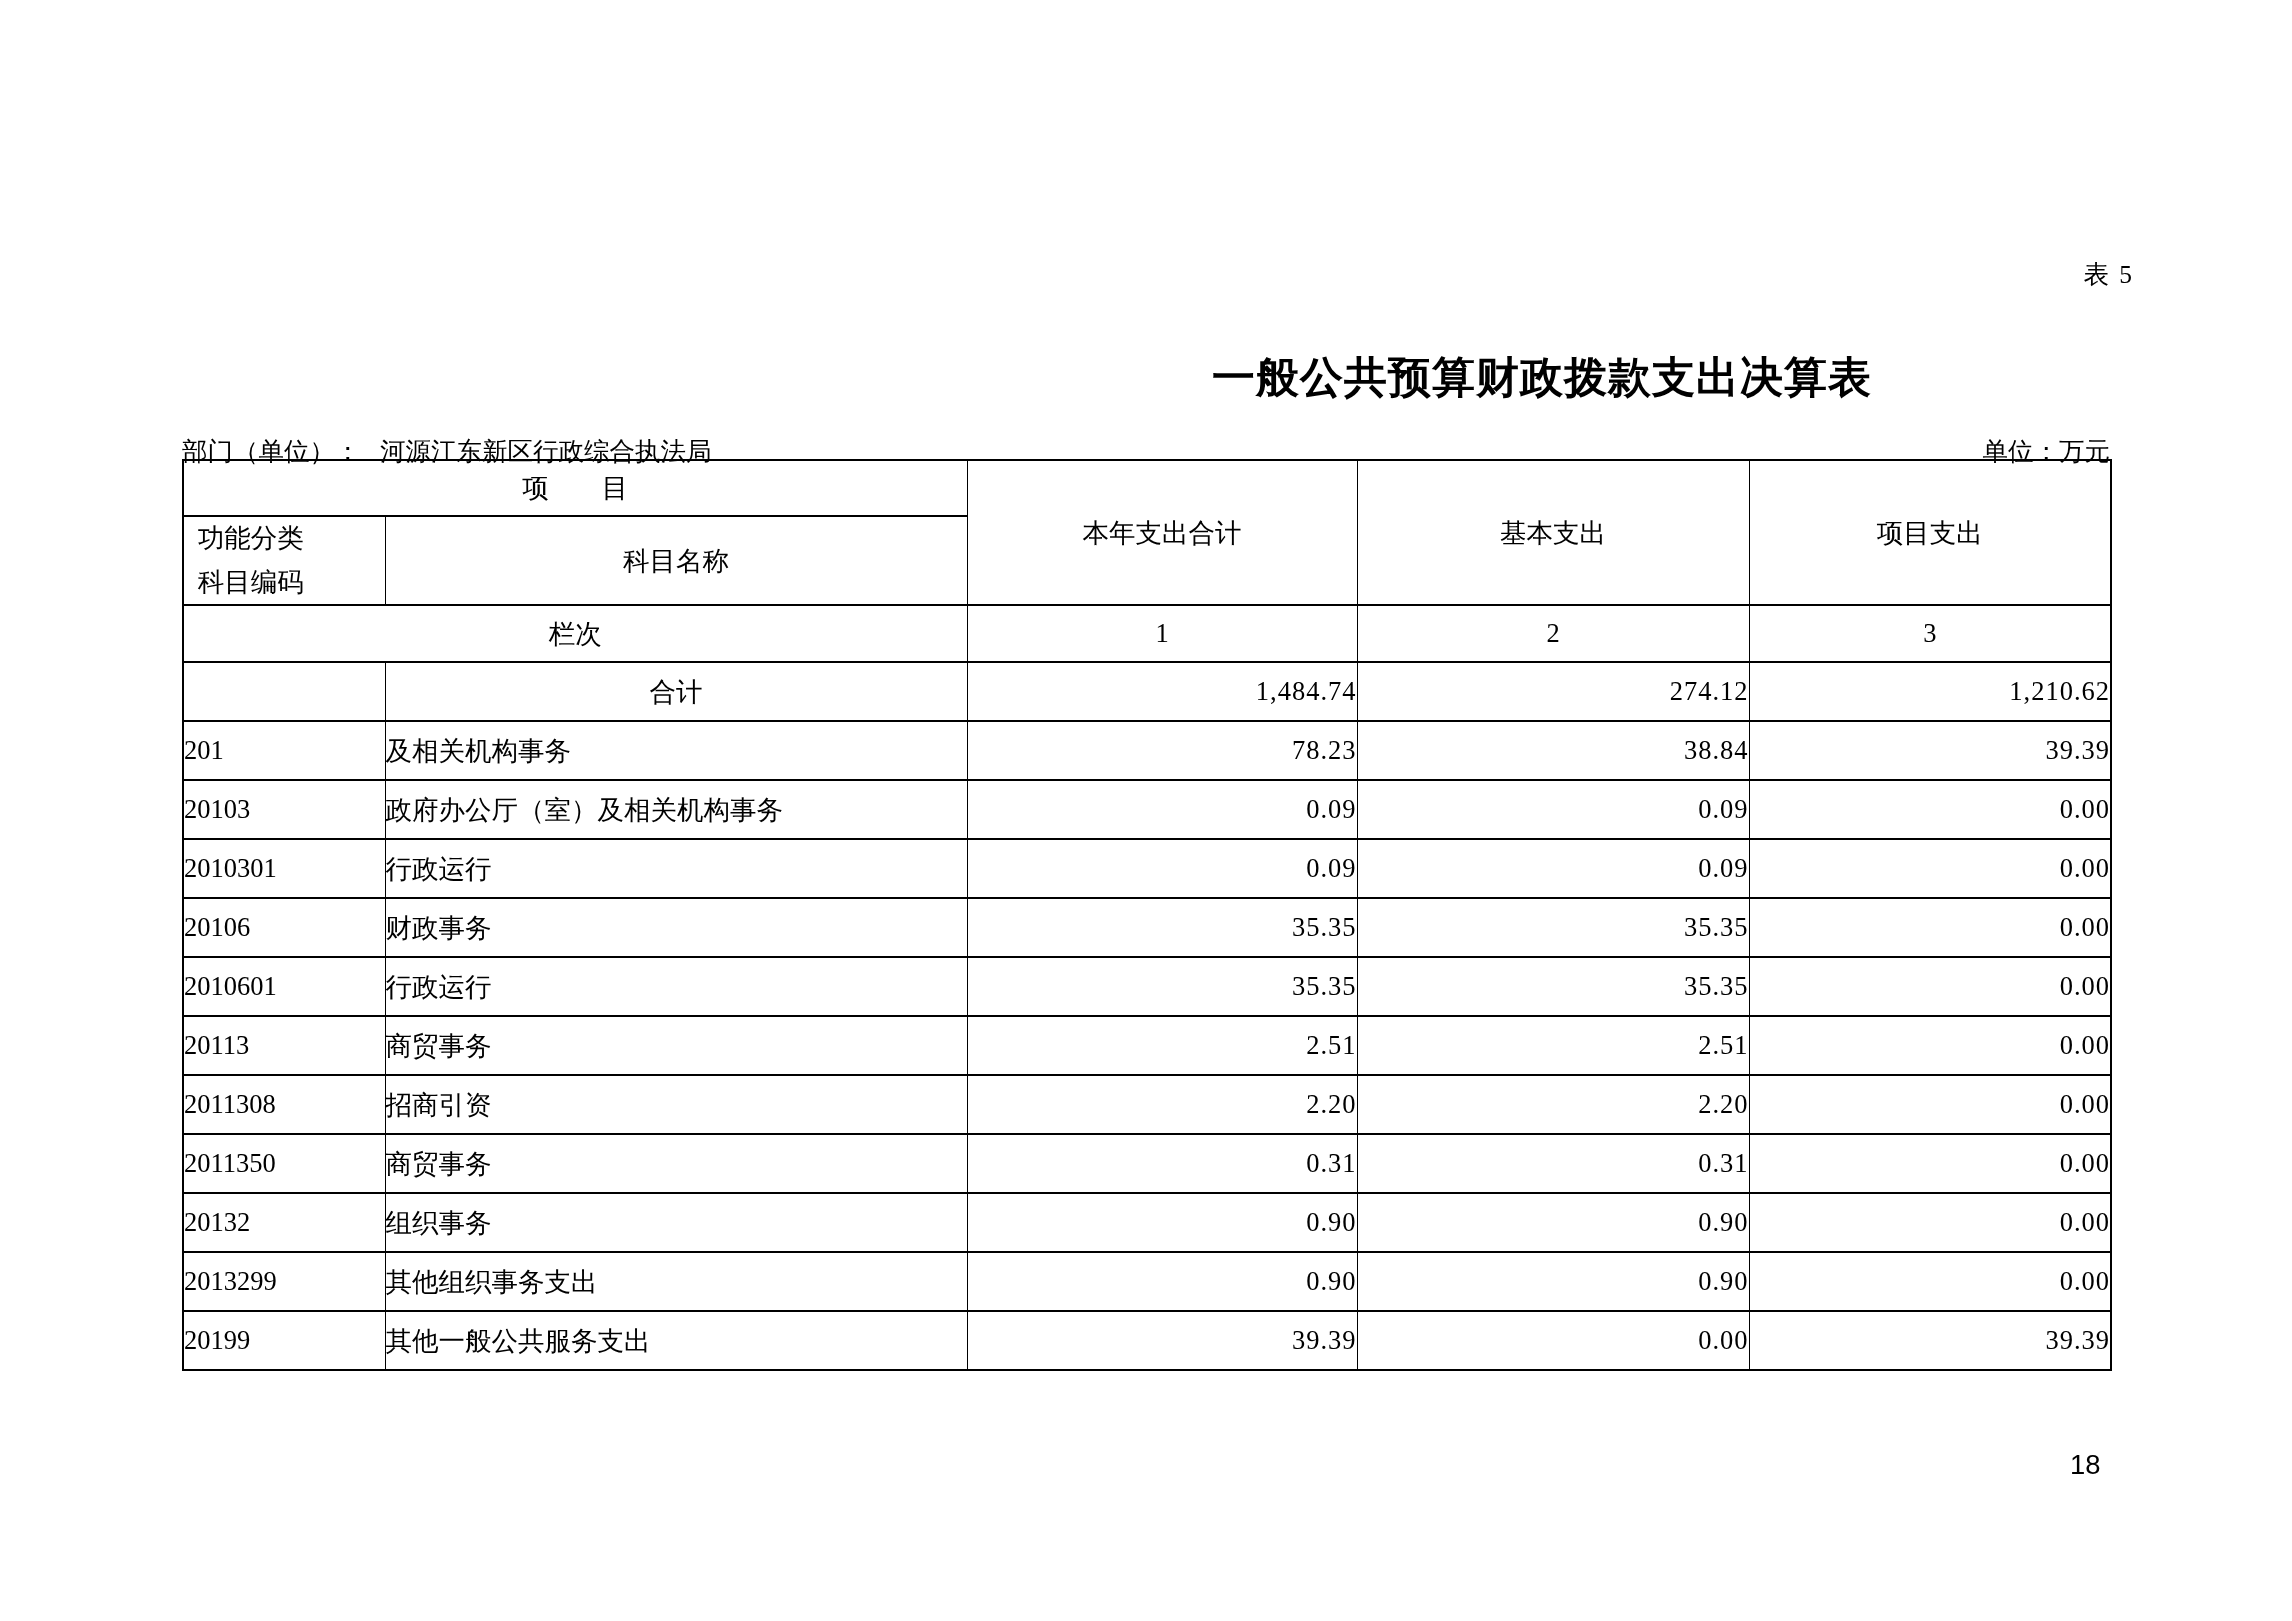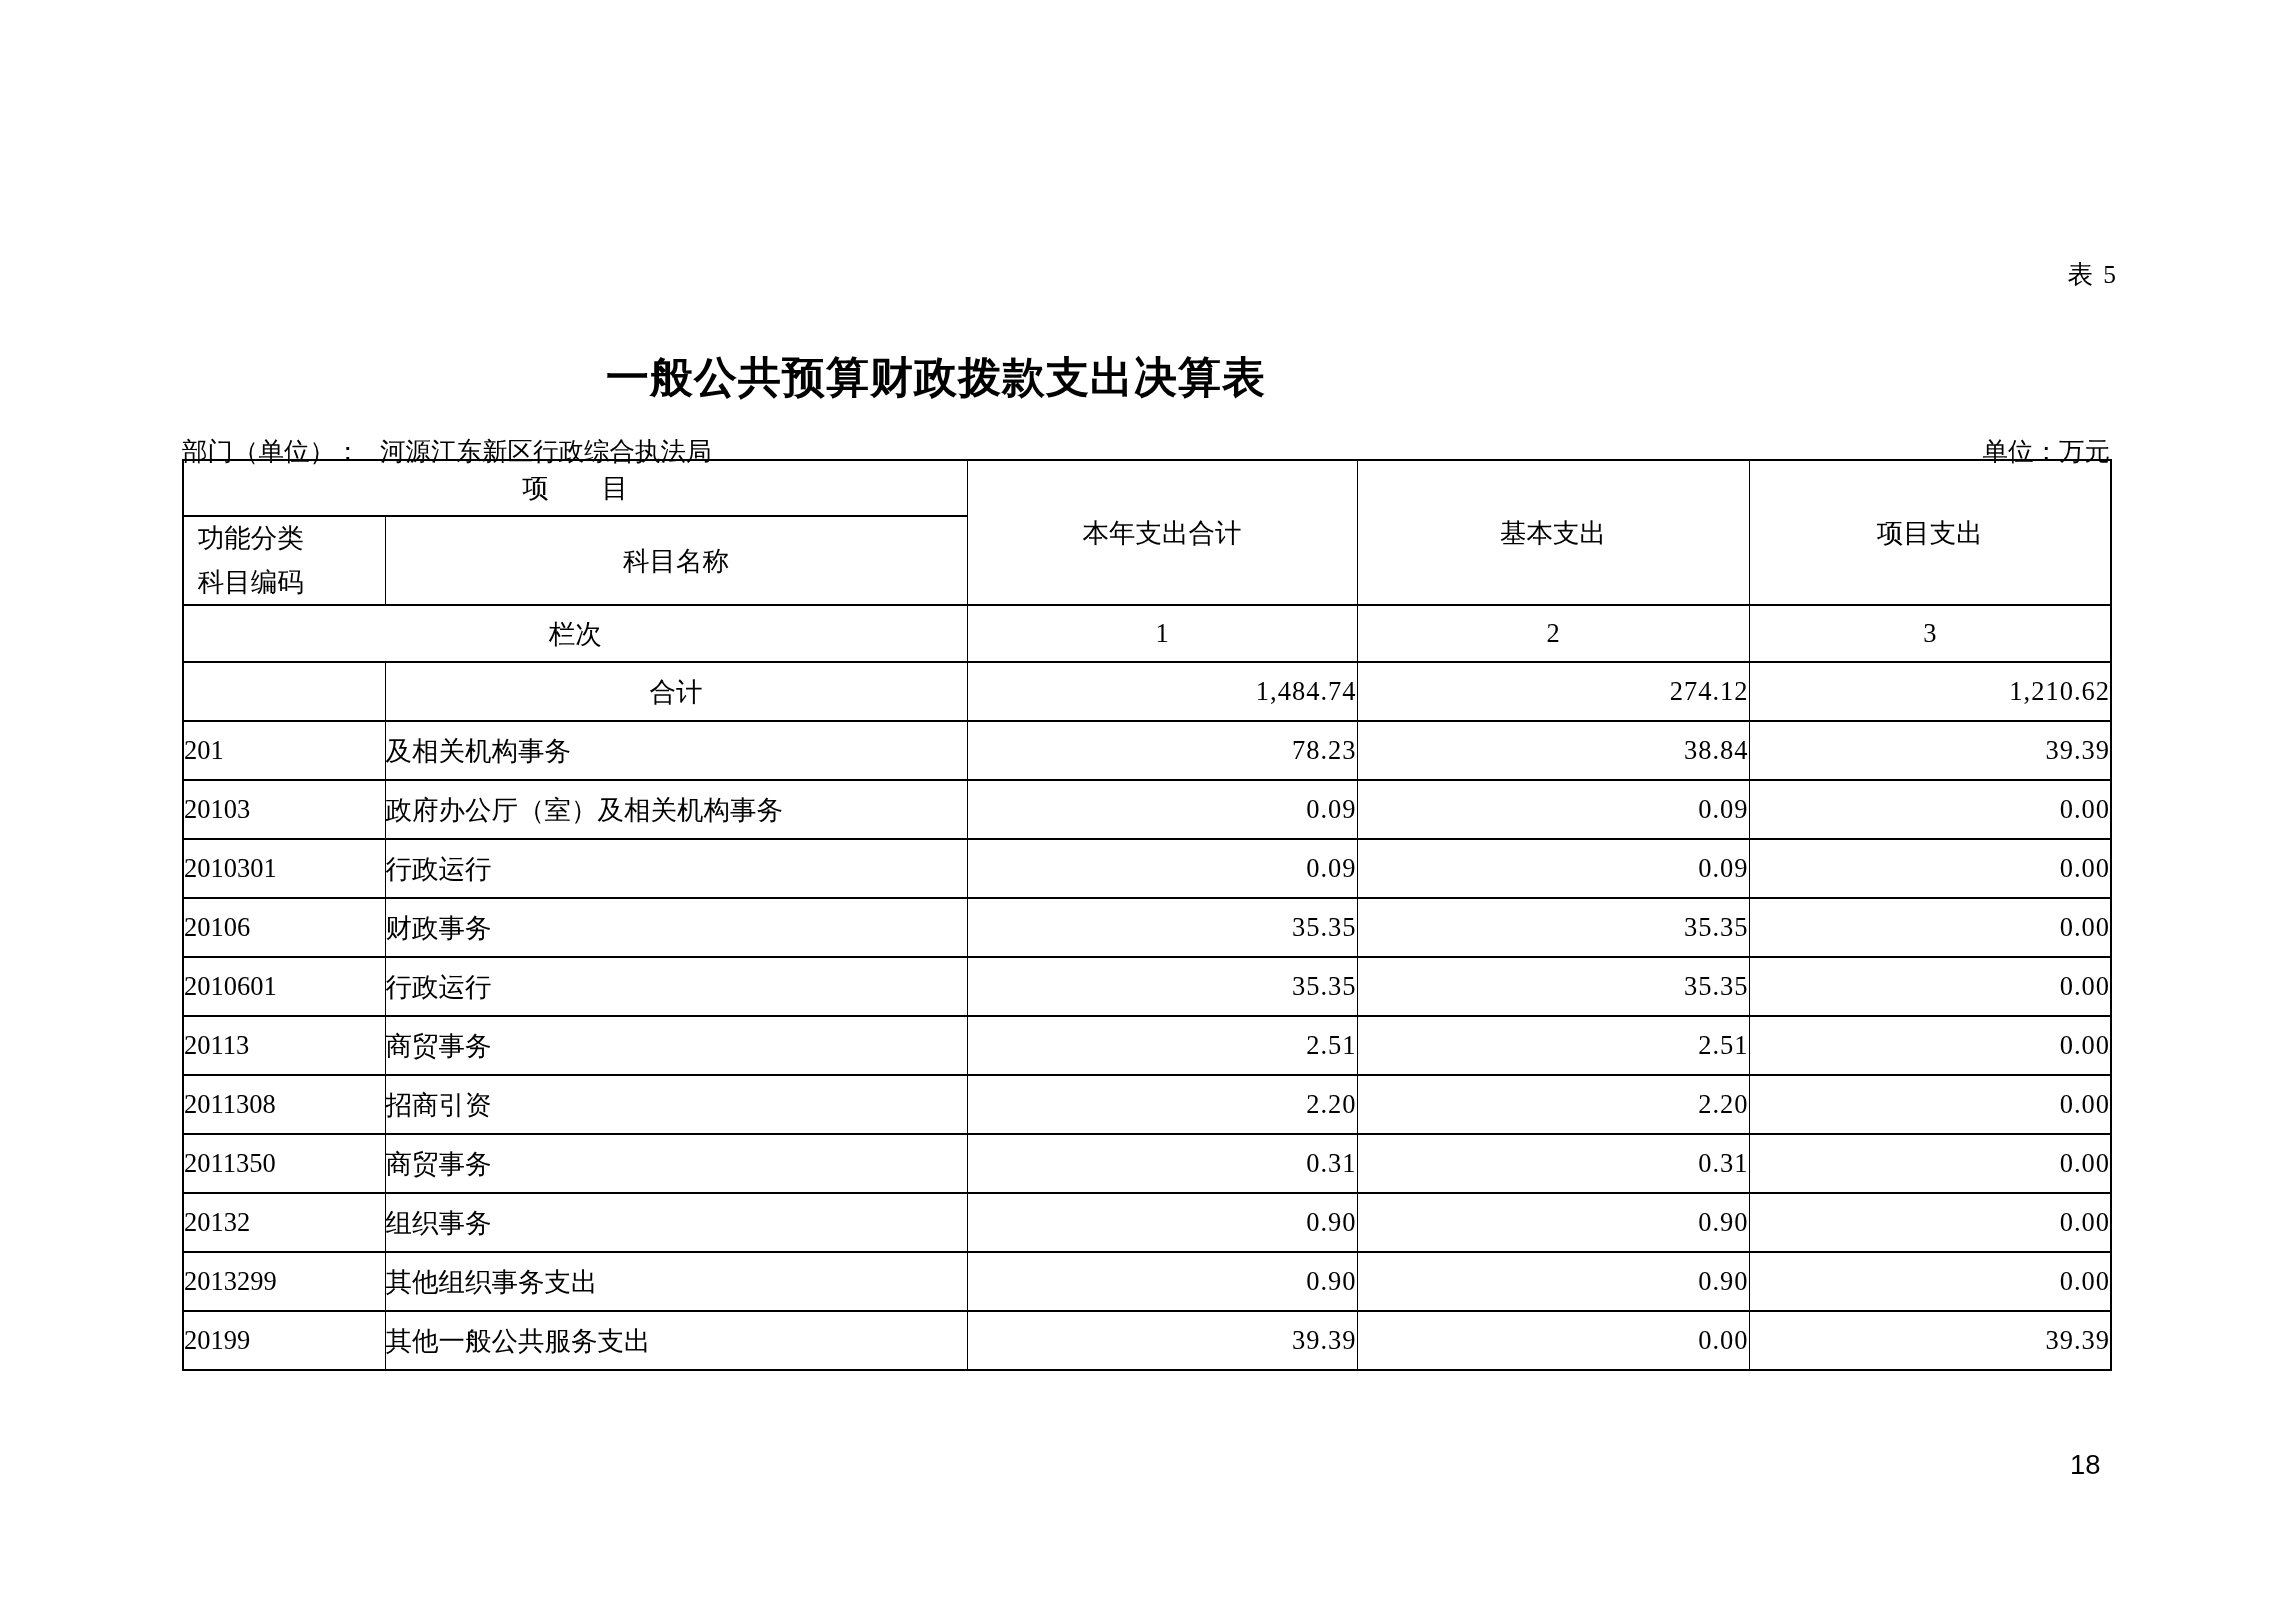--- a/index.html
+++ b/index.html
@@ -12,30 +12,30 @@
     width: 2293px;
     height: 1621px;
     position: relative;
     overflow: hidden;
     font-family: "Liberation Serif", "DejaVu Serif", serif;
     color: #000000;
   }
   .sheet-label {
     position: absolute;
     top: 257px;
-    right: 175px;
+    right: 159px;
     font-size: 25.5px;
     letter-spacing: 2px;
   }
   .doc-title {
     position: absolute;
     top: 320px;
     left: 0;
     width: 1872px;
-    text-align: center;
+    text-align: right;
     font-family: "Liberation Sans", "DejaVu Sans", sans-serif;
     font-weight: 700;
     font-size: 43px;
     letter-spacing: 1px;
   }
   .meta-row {
     position: absolute;
     top: 434px;
     left: 182px;
     width: 1928px;

